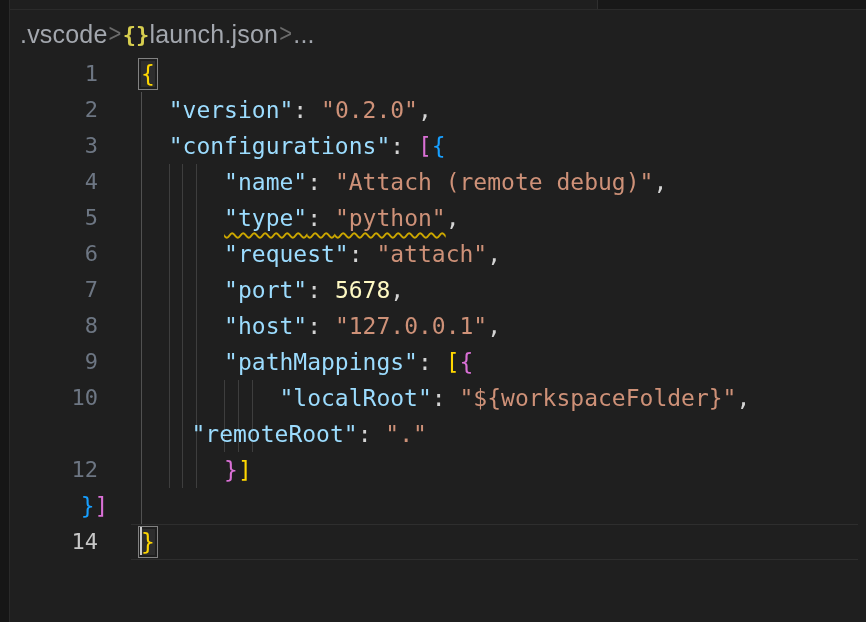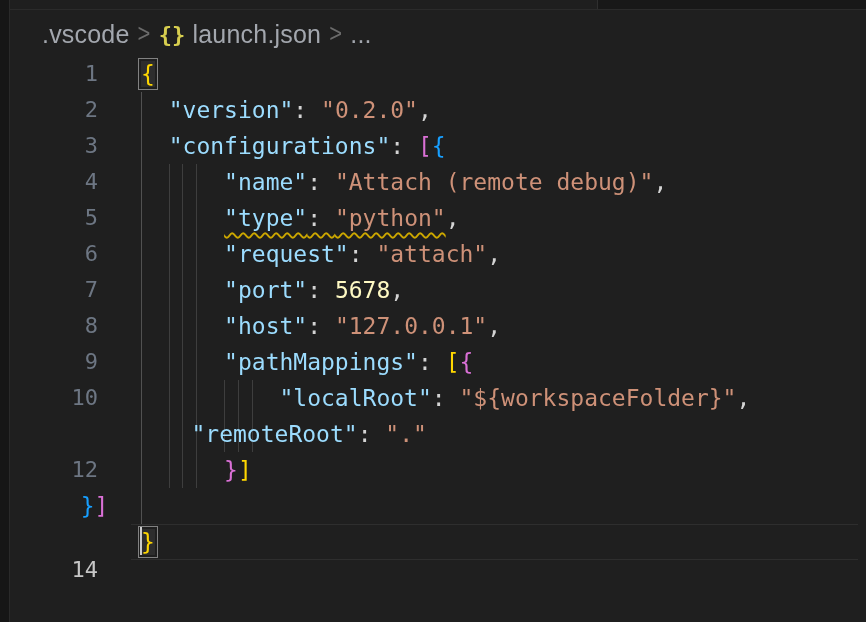--- a/index.html
+++ b/index.html
@@ -11,32 +11,32 @@
   
   .left-strip { position:absolute; left:0; top:0; width:9px; height:622px;
     background:#161616; border-right:1px solid #2a2a2a; }
   .tab-strip { position:absolute; left:0; top:0; width:866px; height:9px;
     background:#181818; border-bottom:1px solid #2b2b2b; }
   .tab-strip .active-tab-edge { position:absolute; left:10px; top:0; width:587px; height:9px;
     background:#1f1f1f; }
   .tab-strip .tab-divider { position:absolute; left:597px; top:0; width:1px; height:9px;
     background:#2f2f2f; }
   
-  .breadcrumb { position:absolute; left:42px; top:18px; height:32px;
-    display:flex; align-items:center; gap:7px;
+  .breadcrumb { position:absolute; left:20px; top:18px; height:32px;
+    display:flex; align-items:center; gap:0;
     font-size:25px; color:#a3a7ae; letter-spacing:.2px; }
   .breadcrumb .chev { color:#6b6b6b; font-size:22px; padding:0 1px; transform:scaleY(1.15); }
   .breadcrumb .json-icon { color:#d7ce4f; font-family:"DejaVu Sans Mono",monospace;
     font-size:22px; font-weight:bold; }
   
   .code-area { position:absolute; left:10px; top:56px; width:856px; height:560px;
     font-family:"DejaVu Sans Mono", monospace; font-size:23px; }
   .code-line { display:flex; height:36px; line-height:36px; white-space:pre; position:relative; z-index:2; }
   .code-line .num { flex:0 0 88px; text-align:right; color:#6d7683; font-size:22px; }
-  .code-line.active .num { color:#c7c7c7;margin-top:28px; }
+  .code-line.active .num { color:#c7c7c7; }
   .code-line .txt { margin-left:43px; color:#d4d4d4; }
   .tok-key   { color:#9cdcfe; }
   .tok-str   { color:#ce9178; }
   .tok-num   { color:#fef9c3; }
   .tok-punct { color:#d4d4d4; }
   .tok-b1    { color:#ffd700; }
   .tok-b2    { color:#da70d6; }
   .tok-b3    { color:#179fff; }
   .squiggle  { text-decoration:underline wavy #cca700 2px; text-underline-offset:6px;
                text-decoration-skip-ink:none; }

